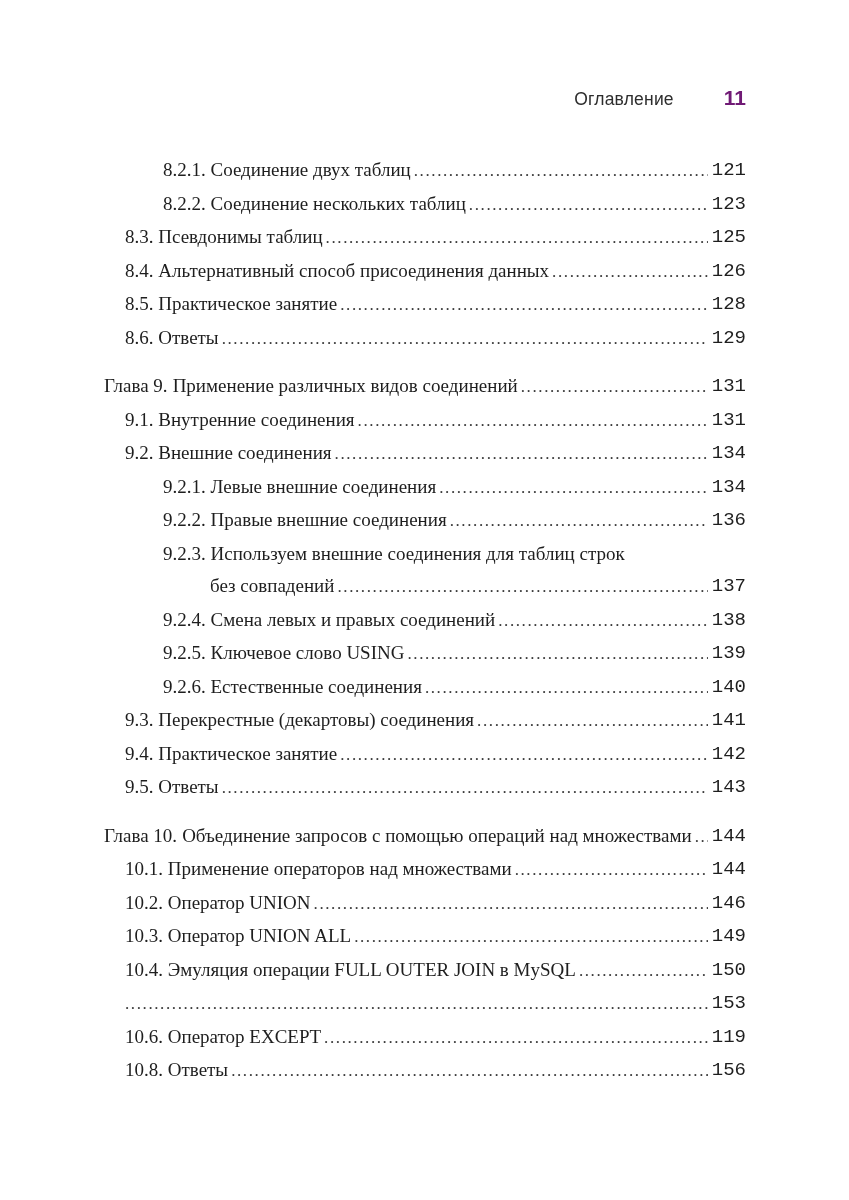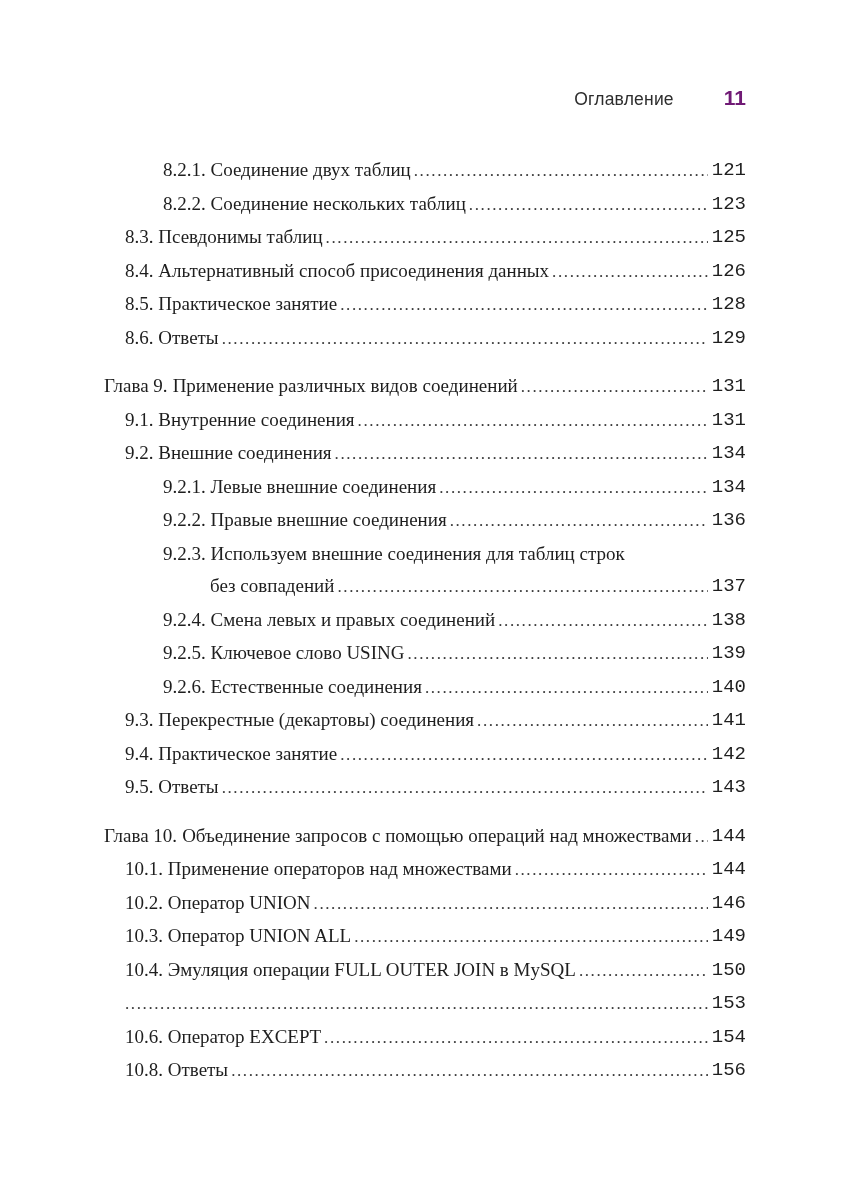--- a/index.html
+++ b/index.html
@@ -261,21 +261,21 @@
       <div class="entry l2">
         <div class="line">
           <span class="dots"></span>
           <span class="pagenum">153</span>
         </div>
       </div>
       <div class="entry l2">
         <div class="line">
           <span class="title">10.6. Оператор EXCEPT</span>
           <span class="dots"></span>
-          <span class="pagenum">154</span>
+          <span class="pagenum">119</span>
         </div>
       </div>
       <div class="entry l2">
         <div class="line">
           <span class="title">10.8. Ответы</span>
           <span class="dots"></span>
           <span class="pagenum">156</span>
         </div>
       </div>
     </div>

